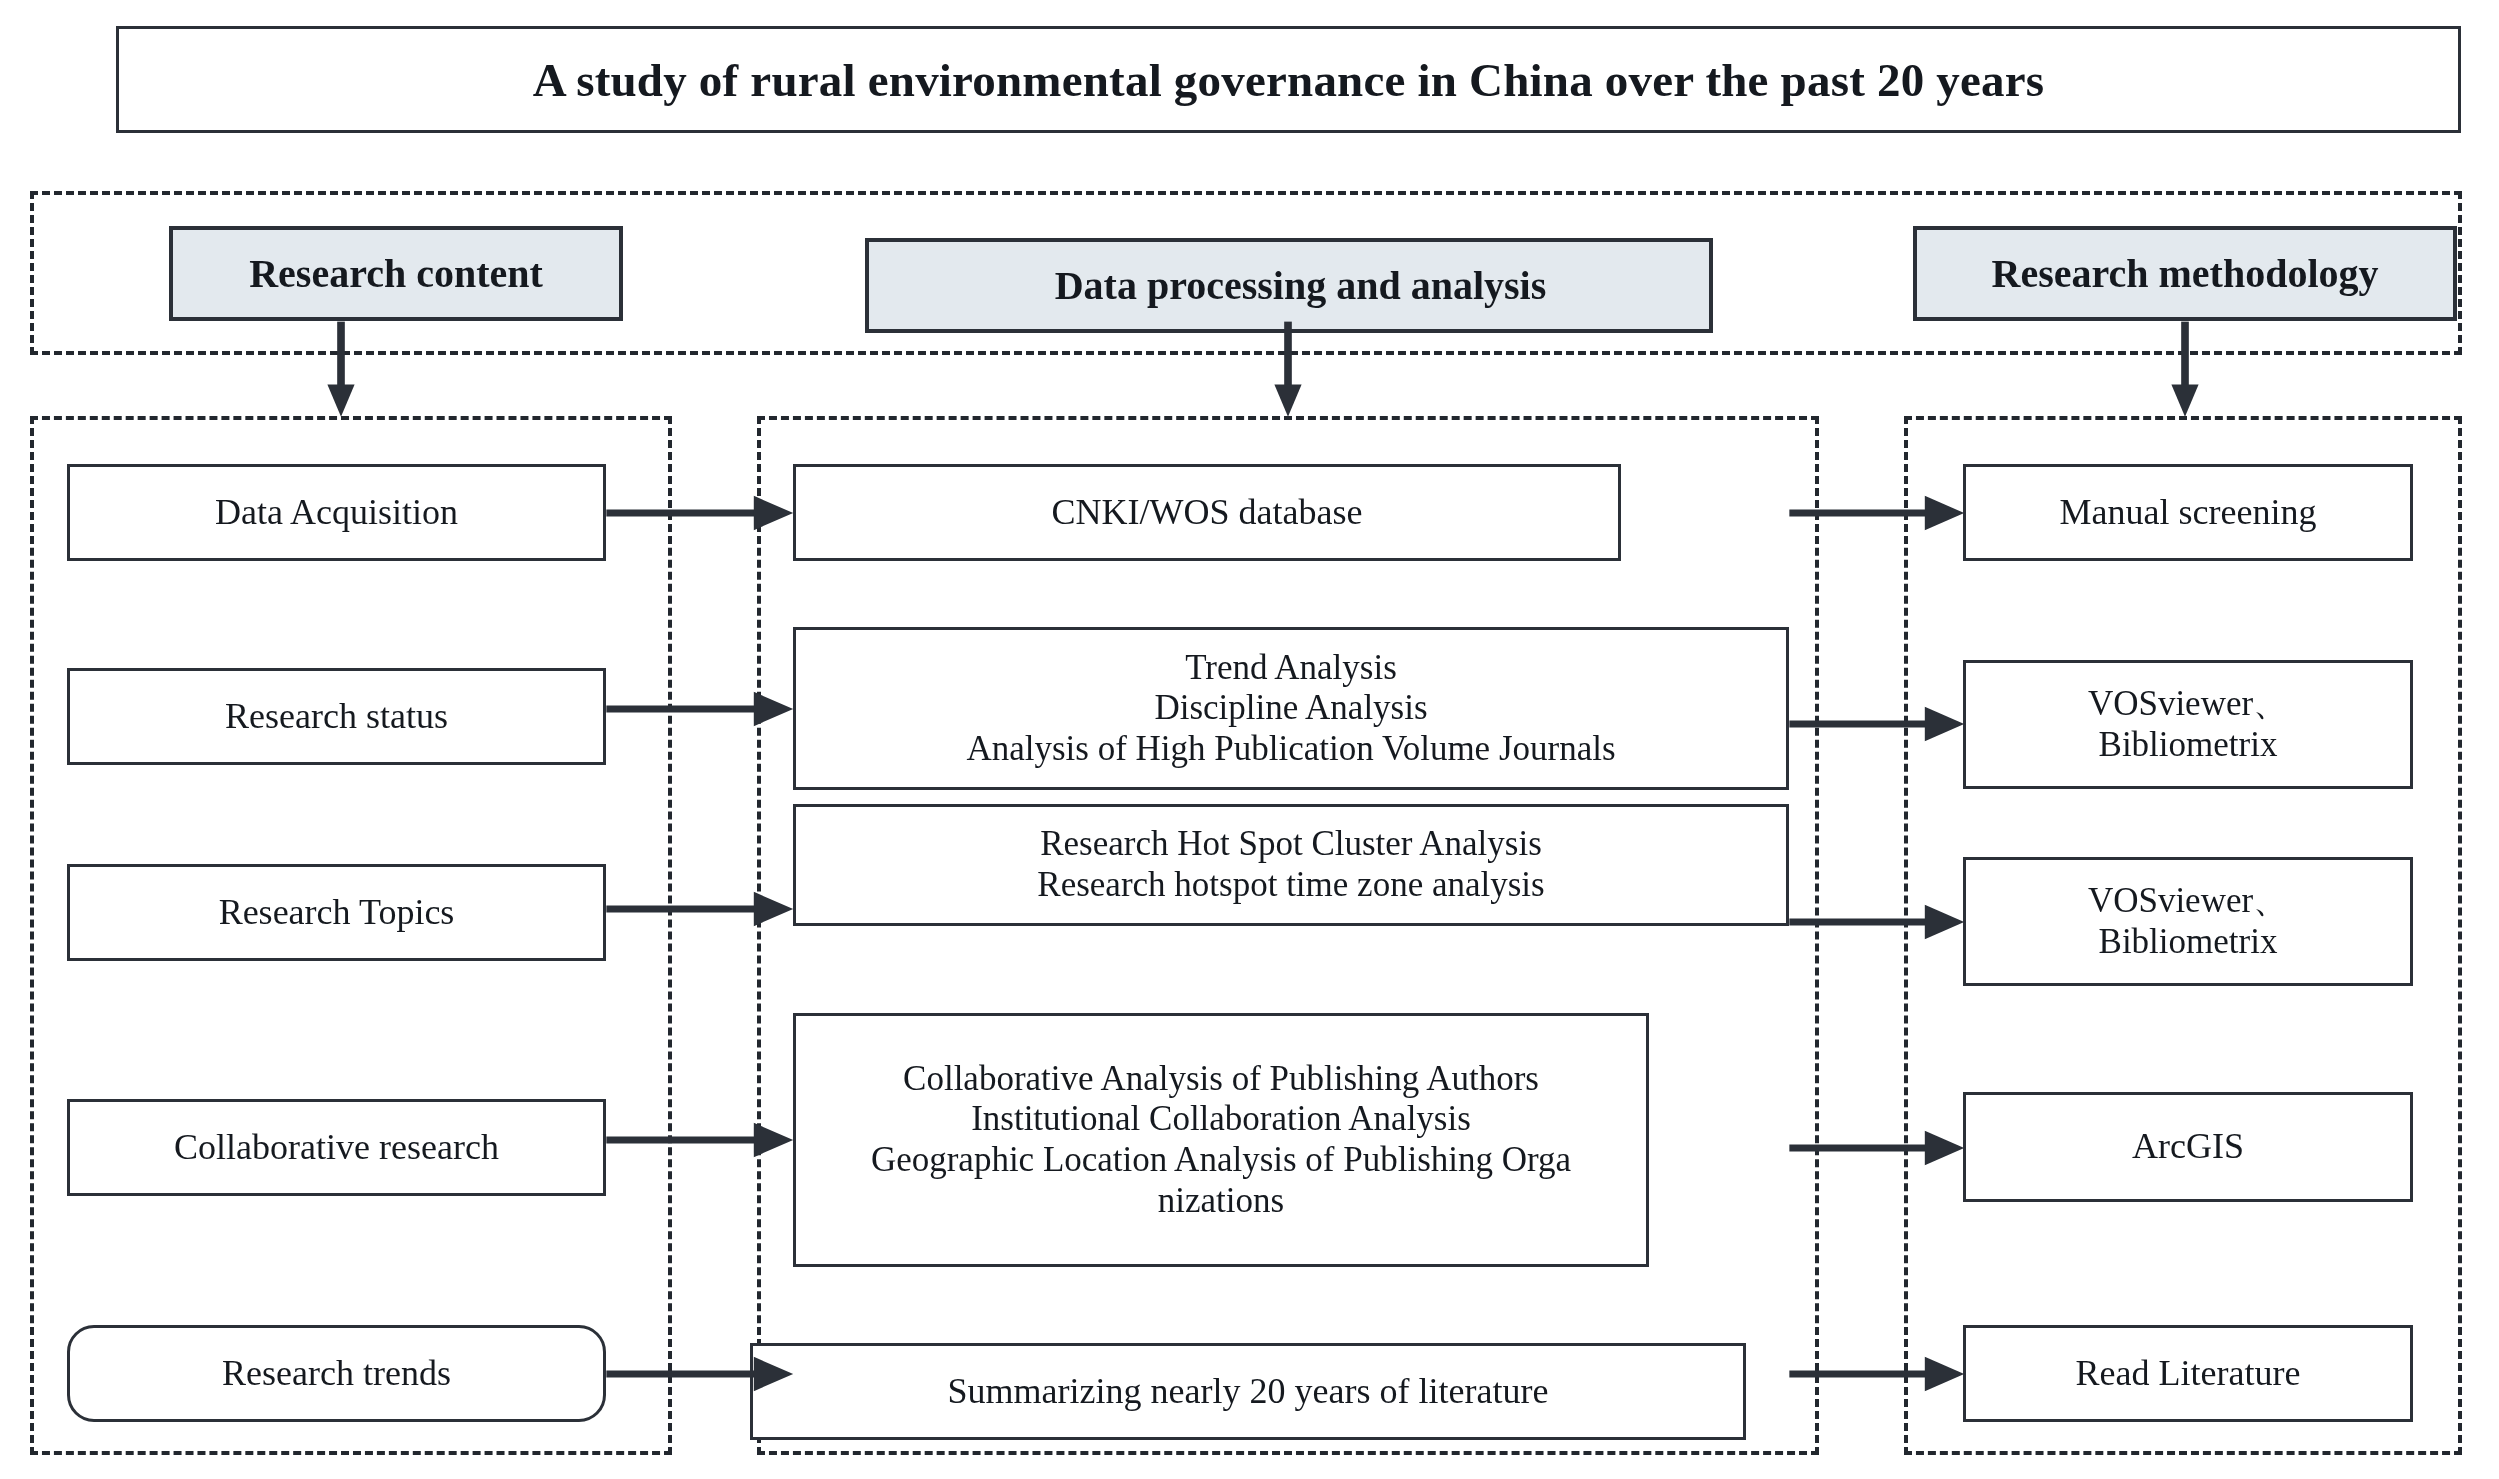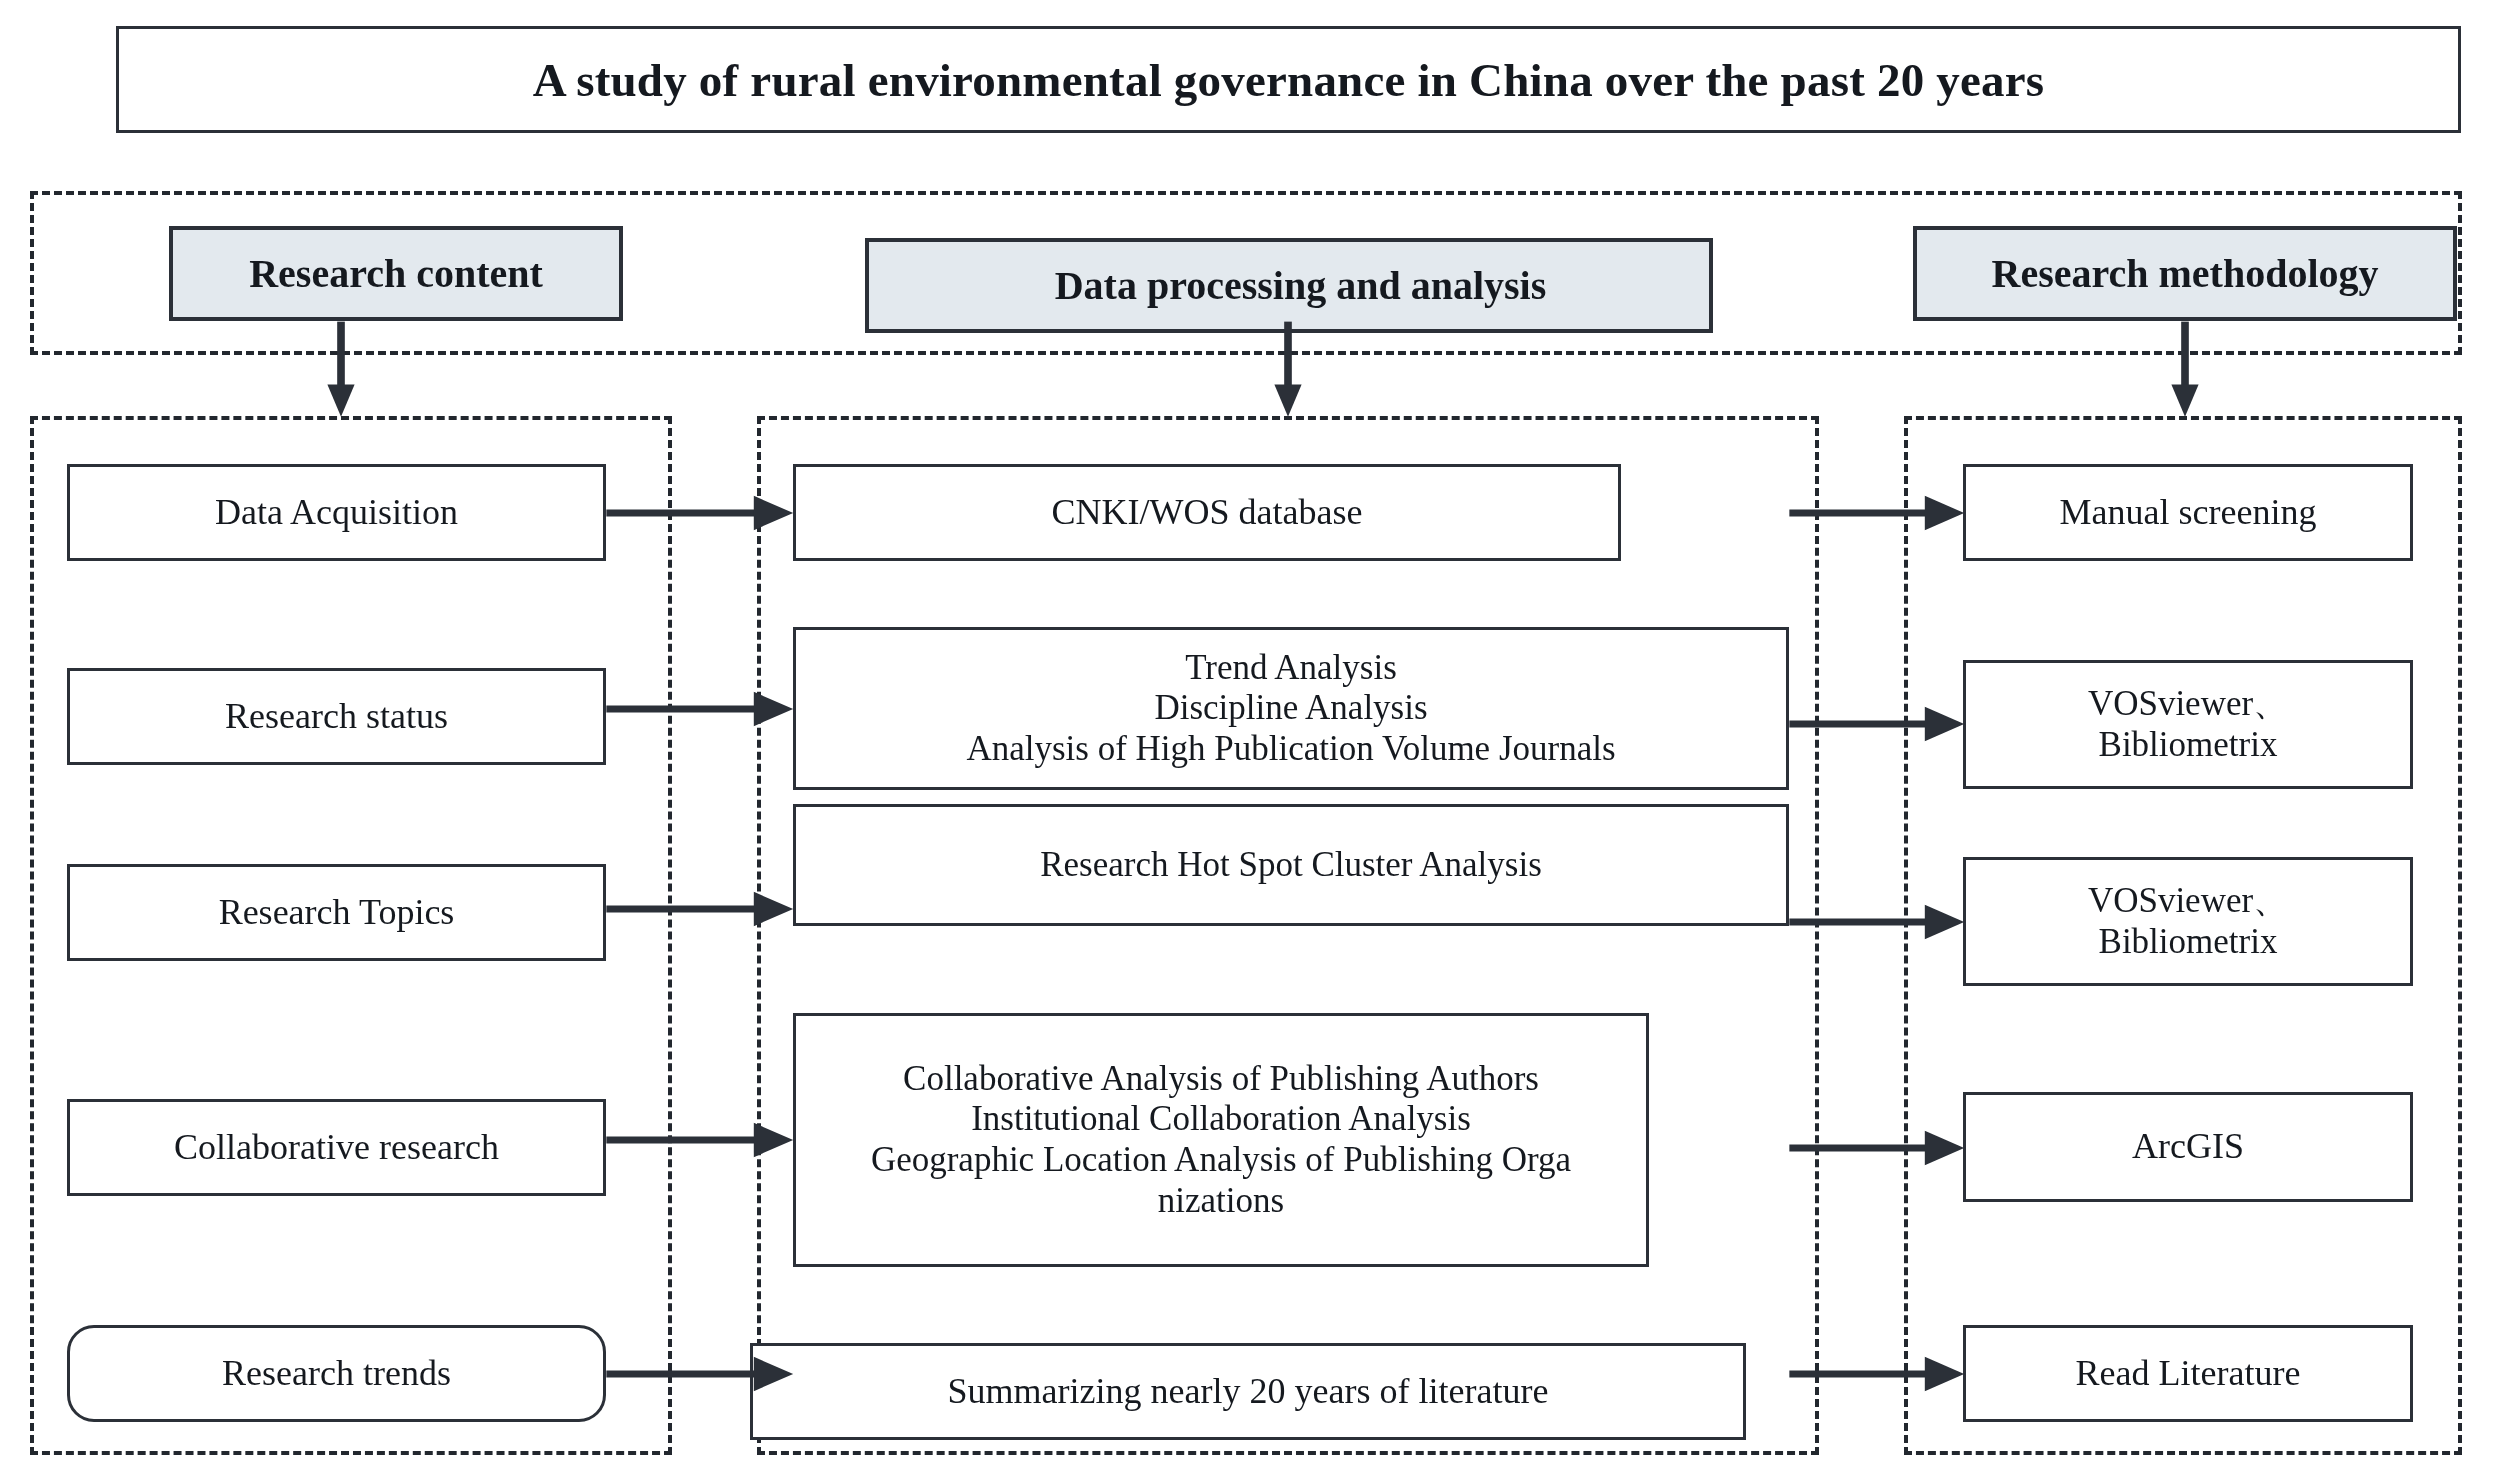--- a/index.html
+++ b/index.html
@@ -193,20 +193,21 @@
   <div class="node" id="n-m1">
     <span class="line">CNKI/WOS database</span>
   </div>
   <div class="node multi" id="n-m2">
     <span class="line">Trend Analysis</span>
     <span class="line">Discipline Analysis</span>
     <span class="line">Analysis of High Publication Volume Journals</span>
   </div>
   <div class="node multi" id="n-m3">
     <span class="line">Research Hot Spot Cluster Analysis</span>
+    <span class="line">Research hotspot time zone analysis</span>
   </div>
   <div class="node multi" id="n-m4">
     <span class="line">Collaborative Analysis of Publishing Authors</span>
     <span class="line">Institutional Collaboration Analysis</span>
     <span class="line">Geographic Location Analysis of Publishing Orga</span>
     <span class="line">nizations</span>
   </div>
   <div class="node" id="n-m5">
     <span class="line">Summarizing nearly 20 years of literature</span>
   </div>

